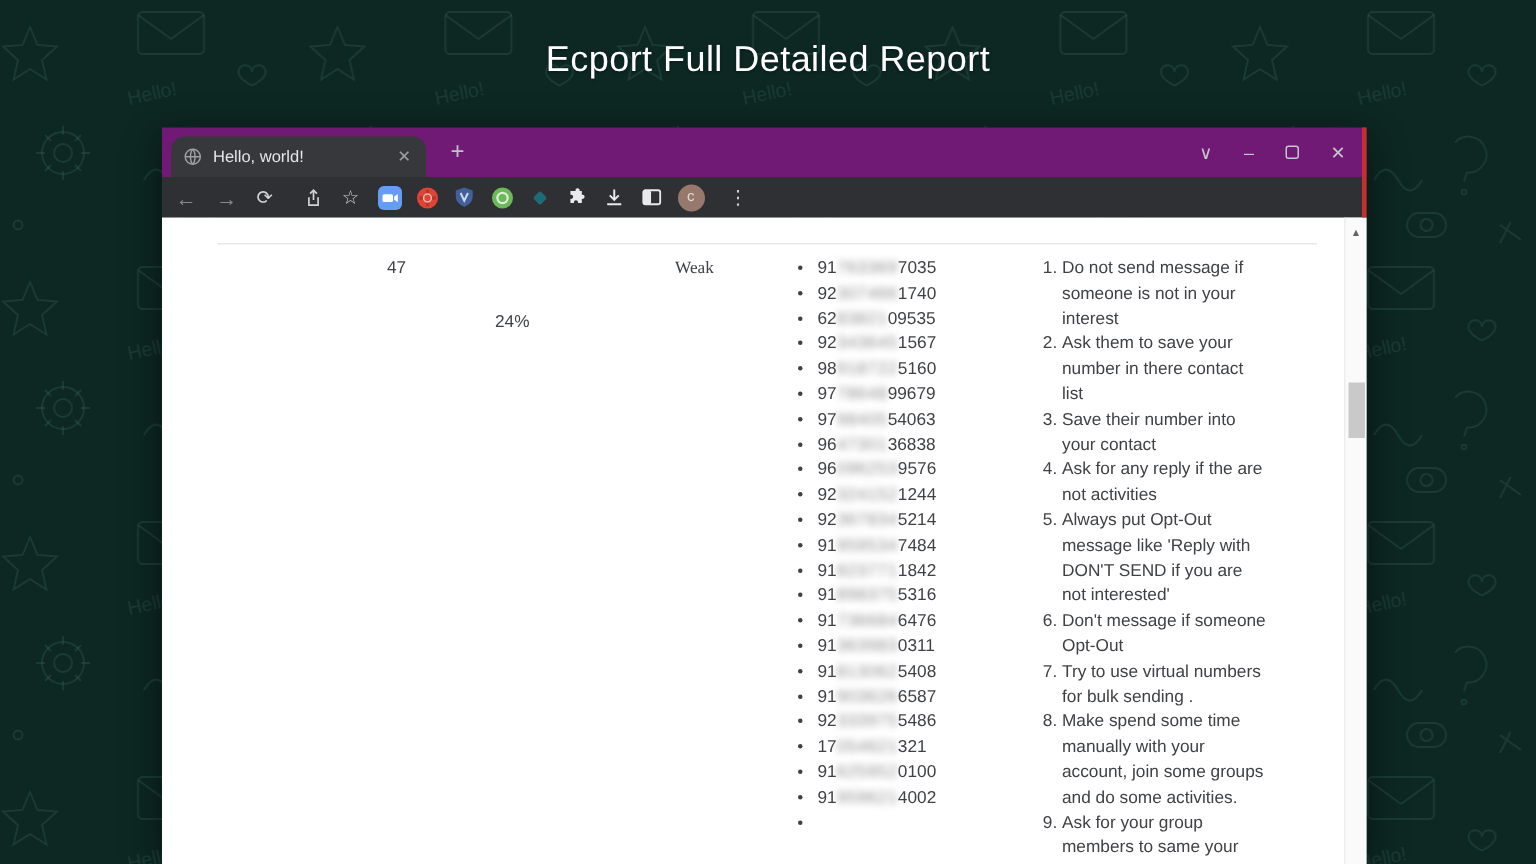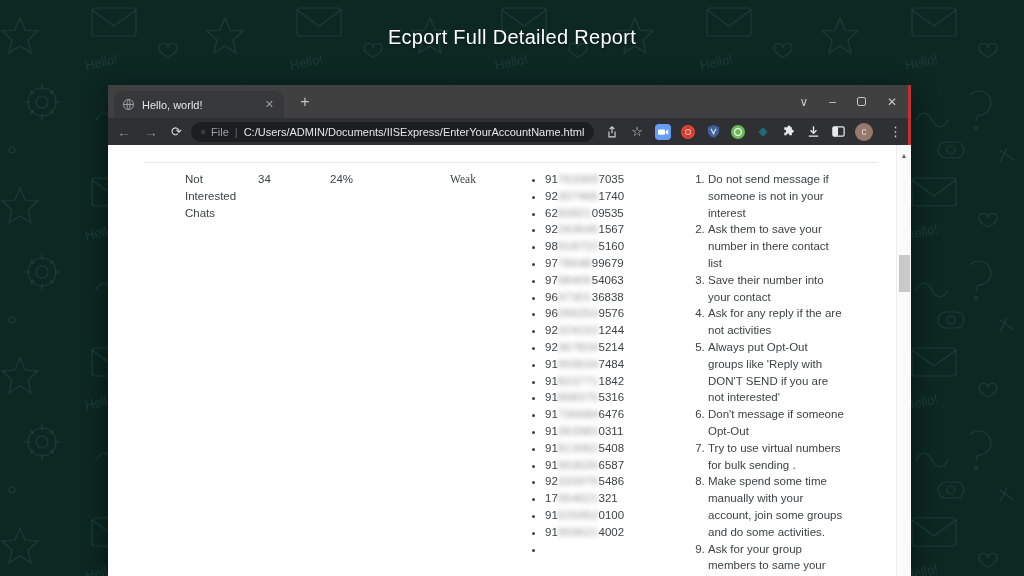--- a/index.html
+++ b/index.html
@@ -5,29 +5,29 @@
   * { margin:0; padding:0; box-sizing:border-box; }
   html,body { width:1024px; height:576px; }
   body {
     font-family:"Liberation Sans", sans-serif;
     width:1024px; height:576px; overflow:hidden;
     background:#0d2723; position:relative;
   }
   .doodle-bg { position:absolute; inset:0; z-index:0; }
   .page-title {
     position:absolute; top:26px; left:0; width:100%;
-    text-align:center; color:#ffffff; font-size:20px; font-weight:400;
+    text-align:center; color:#ffffff; font-size:24px; font-weight:400;
     letter-spacing:.3px; z-index:2; text-shadow:0 1px 2px rgba(0,0,0,.35);
   }
   
   .browser {
     position:absolute; left:108px; top:85px; width:803px; height:491px;
     z-index:3; box-shadow:0 6px 24px rgba(0,0,0,.45);
   }
-  .tabstrip { position:relative; height:33px; background:#404040; }
+  .tabstrip { position:relative; height:33px; background:#701a75; }
   .tab {
     position:absolute; left:6px; top:6px; width:170px; height:27px;
     background:#37383c; border-radius:9px 9px 0 0;
     display:flex; align-items:center; padding:0 8px; gap:7px;
   }
   .tab-title { color:#e4e6e9; font-size:11px; flex:1; white-space:nowrap; overflow:hidden; }
   .tab-close { color:#9aa0a6; font-size:11px; cursor:default; padding:0 2px; }
   .newtab-btn { position:absolute; left:186px; top:8px; color:#c0c4c9; font-size:16px; width:22px; text-align:center; }
   .win-controls { position:absolute; right:14px; top:0; height:33px; display:flex; align-items:center; gap:21px; color:#c3c6cb; font-size:12px; }
   .maxbox { width:9px; height:9px; border:1.5px solid #c3c6cb; border-radius:2px; display:inline-block; }
@@ -53,21 +53,21 @@
 
   
   .webpage {
     position:relative; height:431px; background:#ffffff; overflow:hidden;
     color:#3f4144; font-size:11.5px; line-height:16.8px;
   }
   .row-topline { position:absolute; top:17px; left:37px; width:733px; border-top:1px solid #e7e7e7; }
   .col { position:absolute; top:26px; }
   .col-label    { left:77px;  width:64px; }
   .col-count    { left:150px; }
-  .col-percent  { left:222px; }
+  .col-percent  { left:222px;margin-top:36px; }
   .col-strength { left:342px;font-family:Liberation Serif, serif; }
   .col-numbers  { left:417px; width:120px; }
   .col-tips     { left:586px; width:152px; }
   .numbers-list { margin:0; padding-left:20px; list-style:disc; }
   .numbers-list li { white-space:nowrap; }
   .blurred { filter:blur(2.4px); color:#8f8f8f; letter-spacing:.4px; }
   .tips-list { margin:0; padding-left:14px; }
   .tips-list li { width:138px; }
 
   
@@ -127,29 +127,20 @@
       <span>✕</span>
     </div>
     <div class="red-strip"></div>
   </div>
 
   <div class="toolbar">
     <span class="nav-ic">←</span>
     <span class="nav-ic">→</span>
     <span class="nav-ic reload">⟳</span>
 
-    <div class="omnibox">
-      <svg width="12" height="12" viewBox="0 0 16 16" fill="none" stroke="#9aa0a6" stroke-width="1.4">
-        <circle cx="8" cy="8" r="6"></circle>
-        <path d="M8 5v.6 M8 7.6V11.2"></path>
-      </svg>
-      <span class="omni-scheme">File</span>
-      <span class="omni-div">|</span>
-      <span class="omni-url">C:/Users/ADMIN/Documents/IISExpress/EnterYourAccountName.html</span>
-    </div>
 
     <div class="after-pill">
       <svg width="14" height="14" viewBox="0 0 16 16" fill="none" stroke="#cfd1d4" stroke-width="1.3">
         <path d="M4.5 7.5v6h7v-6"></path>
         <path d="M8 9.5V2.2 M5.4 4.6 L8 2l2.6 2.6"></path>
       </svg>
       <span class="star">☆</span>
     </div>
 
     <div class="ext-row">
@@ -201,22 +192,21 @@
         </svg>
       </span>
       <span class="avatar">c</span>
       <span class="dots">⋮</span>
     </div>
   </div>
 
   <div class="webpage">
     <div class="row-topline"></div>
 
-    <div class="col col-label">Not Interested Chats</div>
-    <div class="col col-count">34</div>
+    <div class="col col-count">47</div>
     <div class="col col-percent">24%</div>
     <div class="col col-strength">Weak</div>
 
     <div class="col col-numbers">
       <ul class="numbers-list">
 
           <li><span>91</span><span class="blurred">763369</span><span>7035</span></li>
 
           <li><span>92</span><span class="blurred">307466</span><span>1740</span></li>
 
@@ -268,21 +258,21 @@
       <ol class="tips-list">
 
           <li>Do not send message if someone is not in your interest</li>
 
           <li>Ask them to save your number in there contact list</li>
 
           <li>Save their number into your contact</li>
 
           <li>Ask for any reply if the are not activities</li>
 
-          <li>Always put Opt-Out groups like 'Reply with DON'T SEND if you are not interested'</li>
+          <li>Always put Opt-Out message like 'Reply with DON'T SEND if you are not interested'</li>
 
           <li>Don't message if someone Opt-Out</li>
 
           <li>Try to use virtual numbers for bulk sending .</li>
 
           <li>Make spend some time manually with your account, join some groups and do some activities.</li>
 
           <li>Ask for your group members to same your</li>
         </ol>
     </div>

